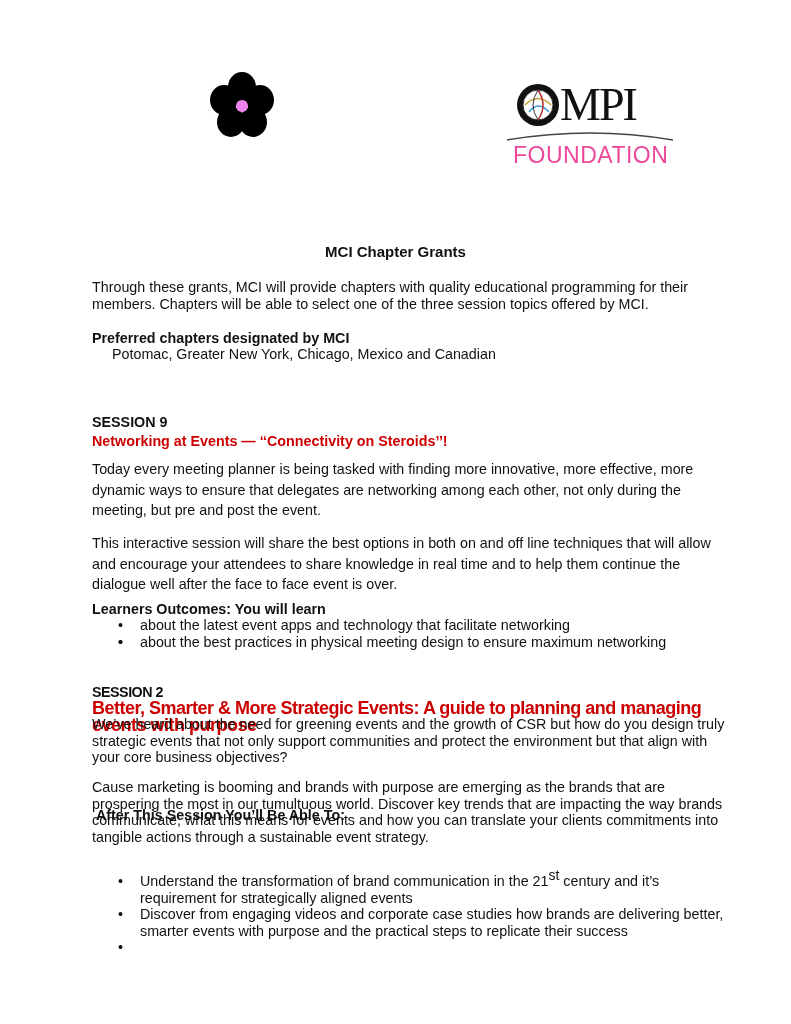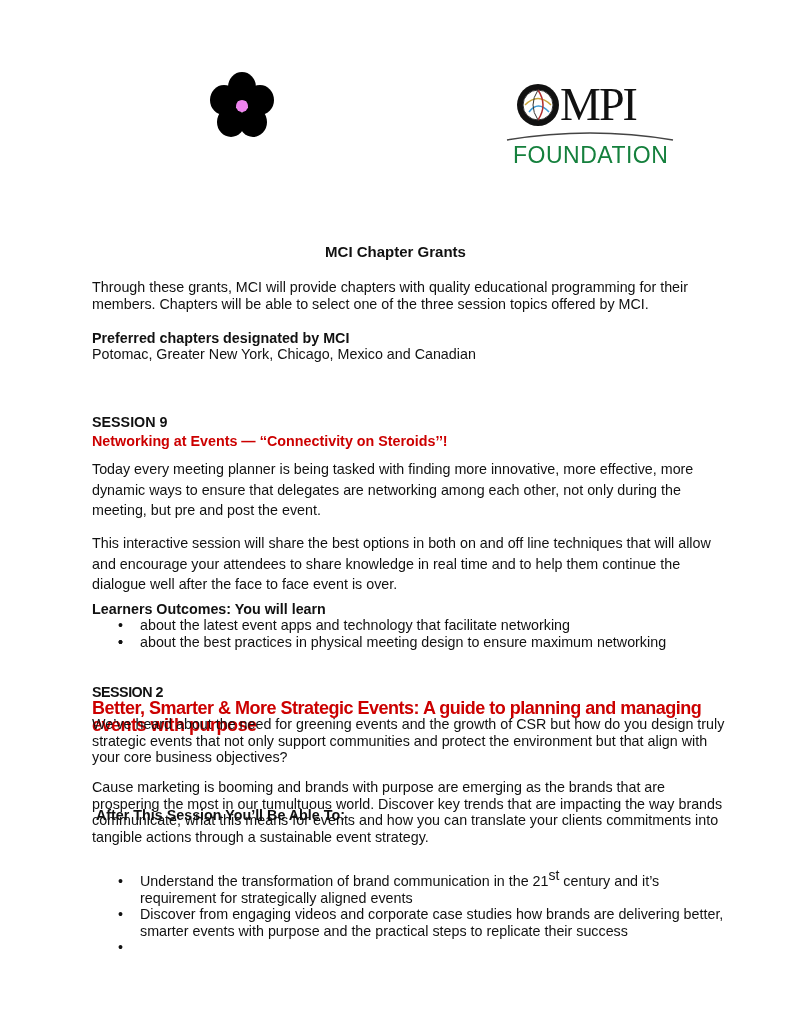--- a/index.html
+++ b/index.html
@@ -41,29 +41,29 @@
     <circle cx="23" cy="23" r="15" fill="#fff" stroke="#333" stroke-width="1"></circle>
     <path d="M10 23 Q23 10 36 23" stroke="#c9a43a" fill="none" stroke-width="1.5"></path>
     <path d="M14 30 Q23 18 34 30" stroke="#3d9bd6" fill="none" stroke-width="1.5"></path>
     <path d="M23 8 Q33 23 23 38" stroke="#b03030" fill="none" stroke-width="1.5"></path>
     <path d="M23 8 Q13 23 23 38" stroke="#333" fill="none" stroke-width="1"></path>
   </svg>
   <div class="abs" style="left:55px;top:0px;font-size:46px;font-family:'Liberation Serif',serif;letter-spacing:-2px;">MPI</div>
   <svg class="abs" style="left:0;top:52px" width="170" height="12" viewBox="0 0 170 12">
     <path d="M2 10 Q85 -4 168 10" stroke="#444" stroke-width="1.5" fill="none"></path>
   </svg>
-  <div class="abs" style="left:8px;top:64px;font-size:23px;color:#15803d;letter-spacing:0.5px;">FOUNDATION</div>
+  <div class="abs" style="left:8px;top:64px;font-size:23px;color:#ec4899;letter-spacing:0.5px;">FOUNDATION</div>
 </div>
 
 <div class="abs title">MCI Chapter Grants</div>
 
 <div class="abs para" style="top:279px;">Through these grants, MCI will provide chapters with quality educational programming for their members. Chapters will be able to select one of the three session topics offered by MCI.</div>
 
 <div class="abs para bold" style="top:330px;">Preferred chapters designated by MCI</div>
-<div class="abs para" style="top:346px;">Potomac, Greater New York, Chicago, Mexico and Canadian</div>
+<div class="abs para" style="top:346px;margin-left:20px;">Potomac, Greater New York, Chicago, Mexico and Canadian</div>
 
 <div class="abs para bold" style="top:414px;">SESSION 9</div>
 <div class="abs para red" style="top:433px;">Networking at Events — ‘‘Connectivity on Steroids’’!</div>
 <div class="abs para loose" style="top:451px;">Today every meeting planner is being tasked with finding more innovative, more effective, more dynamic ways to ensure that delegates are networking among each other, not only during the meeting, but pre and post the event.</div>
 <div class="abs para loose" style="top:525px;">This interactive session will share the best options in both on and off line techniques that will allow and encourage your attendees to share knowledge in real time and to help them continue the dialogue well after the face to face event is over.</div>
 
 <div class="abs para bold" style="top:601px;">Learners Outcomes:  You will learn</div>
 <ul class="bul" style="top:617px;">
   <li><span class="dot">•</span><span>about the latest event apps and technology that facilitate networking</span></li>
   <li><span class="dot">•</span></li>

